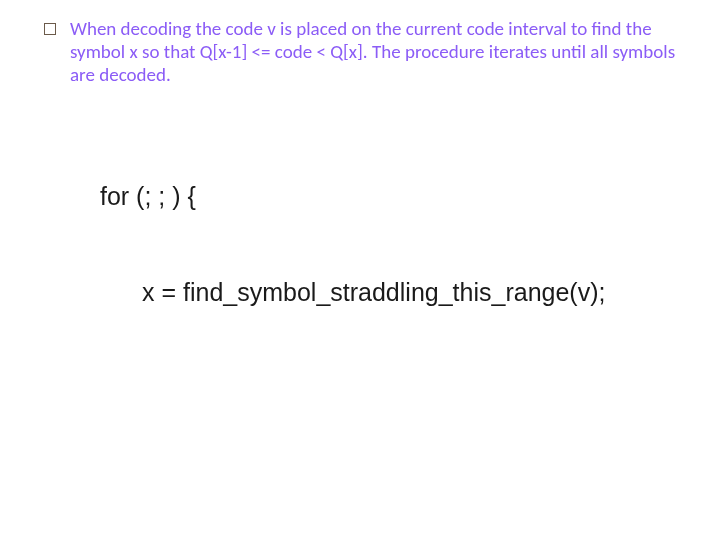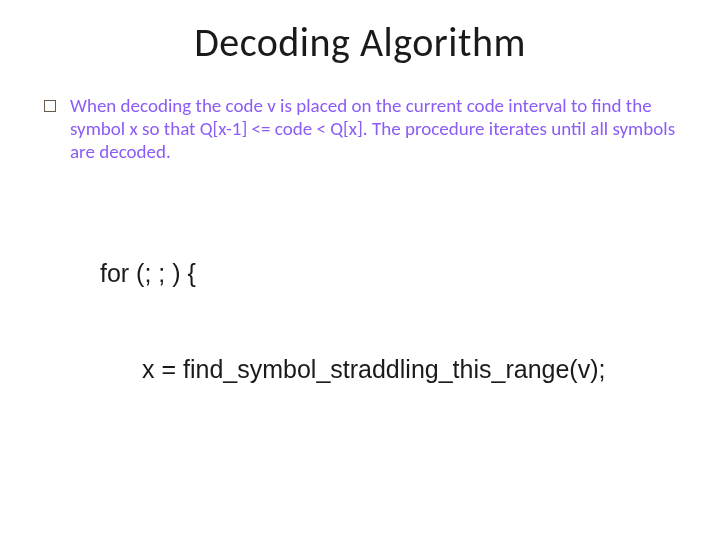--- a/index.html
+++ b/index.html
@@ -55,21 +55,20 @@
       display: block;
     }
     .indent {
       padding-left: 42px;
     }
   </style>
 </head>
 <body>
 
 <div class="slide">
-  <h1 class="title">Decoding Algorithm</h1>
 
   <div class="bullet-row">
     <span class="bullet-marker"></span>
     <span class="bullet-text">When decoding the code v is placed on the current code interval to find the symbol x so that Q[x-1] &lt;= code &lt; Q[x]. The procedure iterates until all symbols are decoded.</span>
   </div>
 
   <div class="code-block">
     <span class="code-line">for (; ; ) {</span>
     <span class="code-line indent">x = find_symbol_straddling_this_range(v);</span>
     

